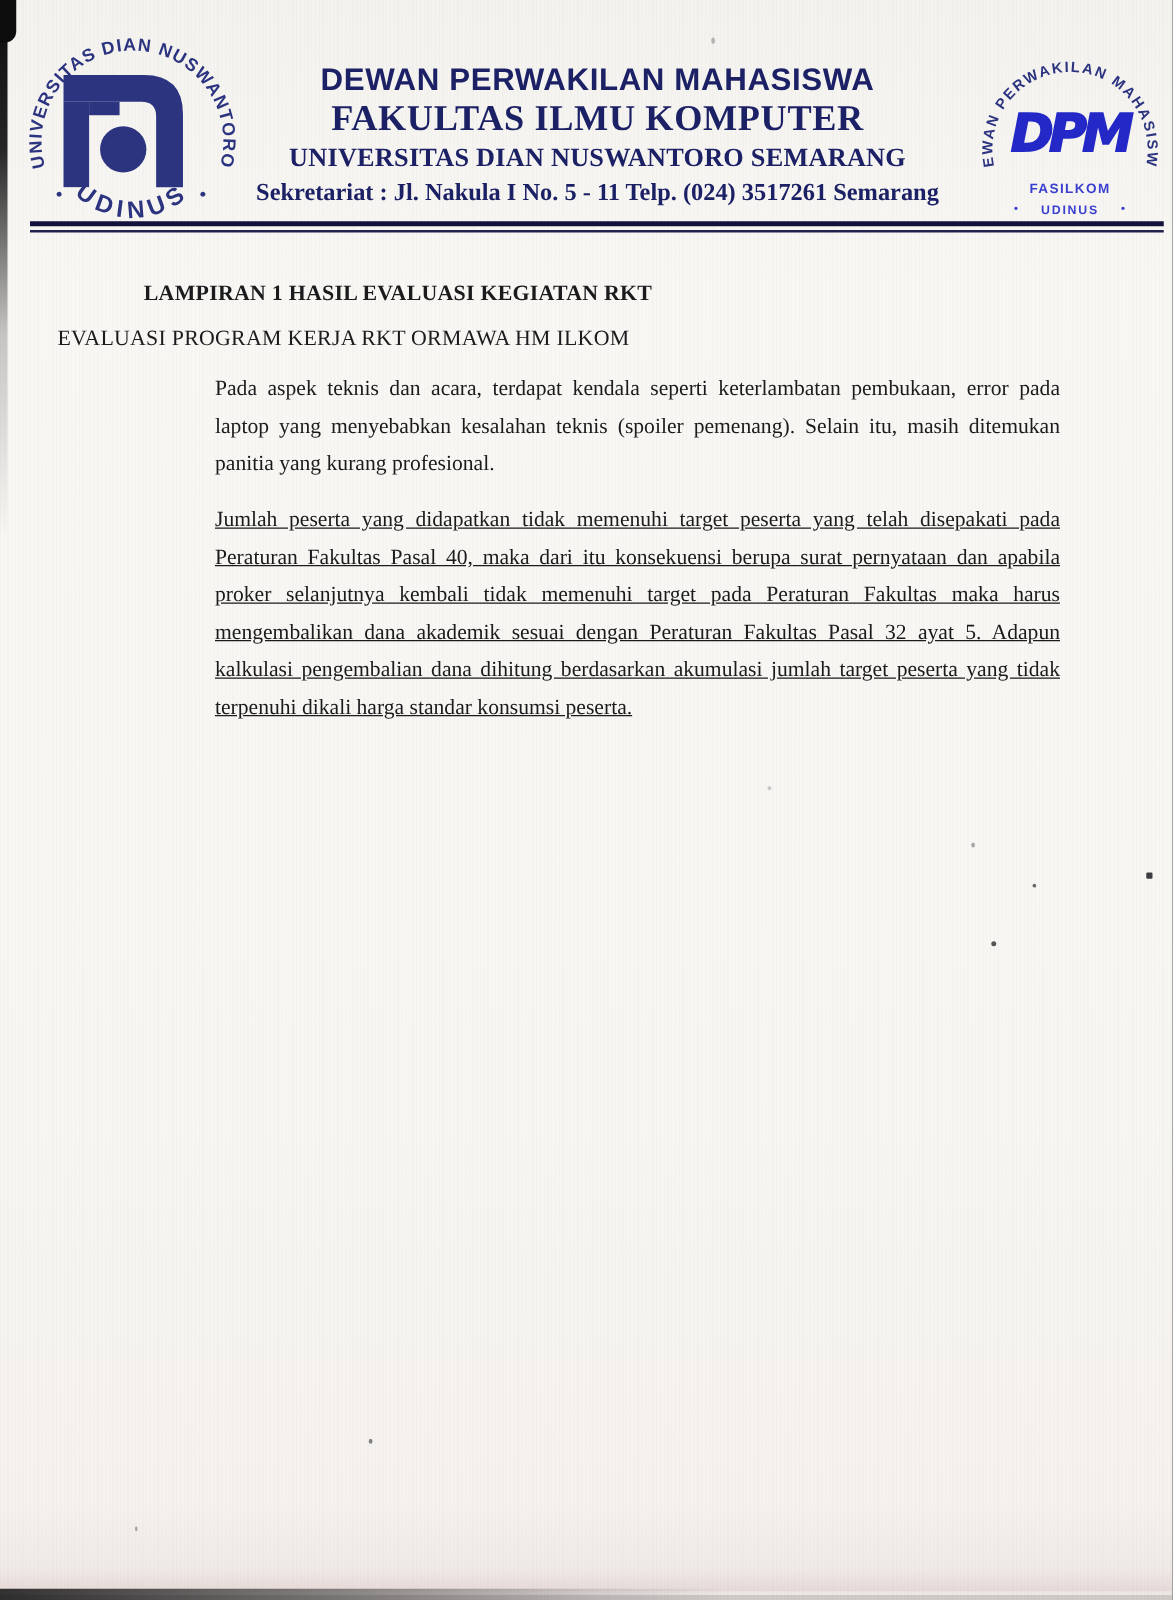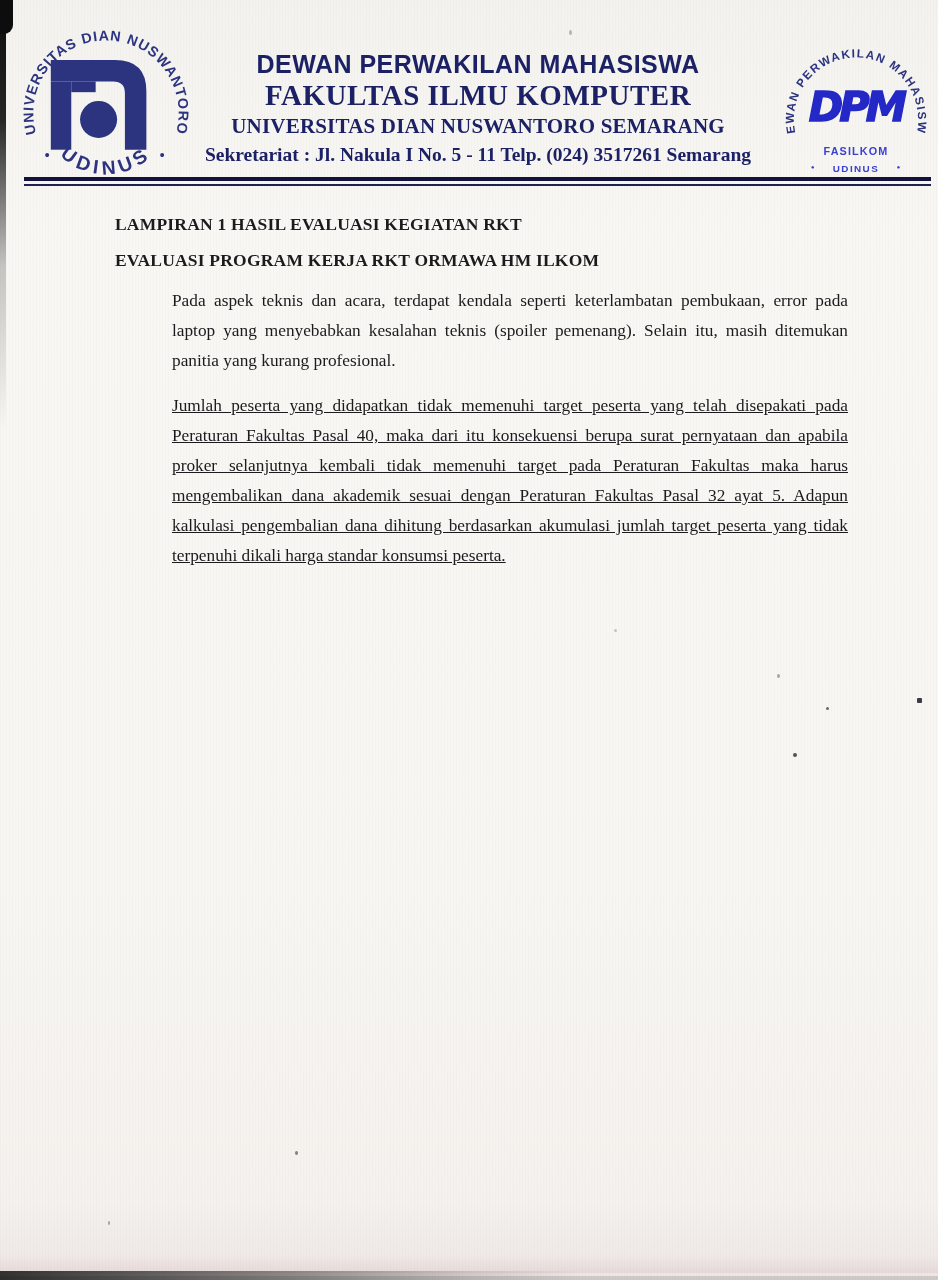--- a/index.html
+++ b/index.html
@@ -26,23 +26,23 @@
     font-family:"Liberation Sans","DejaVu Sans",sans-serif;
     font-weight:bold;font-size:25px;line-height:29px;letter-spacing:0.5px;
   }
   .head-line2{font-weight:bold;font-size:29px;line-height:32px;letter-spacing:0.5px;}
   .head-line3{font-weight:bold;font-size:21px;line-height:30px;letter-spacing:0.2px;}
   .head-line4{font-weight:bold;font-size:19.5px;line-height:27px;}
   .rule{position:absolute;left:24px;right:7px;top:177px;}
   .rule-thick{height:4px;background:#13123c;}
   .rule-thin{height:2px;margin-top:3px;background:#23224e;}
   
-  .doc-body{position:absolute;left:0;top:206px;width:938px;}
+  .doc-body{position:absolute;left:0;top:216px;width:938px;}
   .doc-h1{margin:8px 0 0 115px;font-weight:bold;font-size:17.5px;letter-spacing:0.2px;}
-  .doc-h2{margin:15px 0 0 115px;font-weight:bold;font-size:17.5px;letter-spacing:0.2px;}
+  .doc-h2{margin:15px 0 0 46px;font-weight:normal;font-size:17.5px;letter-spacing:0.2px;}
   .item-head{margin:14px 0 0 145px;font-weight:bold;font-size:17.5px;letter-spacing:0.4px;}
   .item-num{display:inline-block;width:27px;}
   .para{
     margin:15px 0 0 172px;width:676px;
     font-size:17.3px;line-height:30px;
     text-align:justify;
   }
   .para + .para{text-decoration:underline;}
   
   .edge-left-top{position:absolute;left:0;top:0;width:6px;height:430px;

